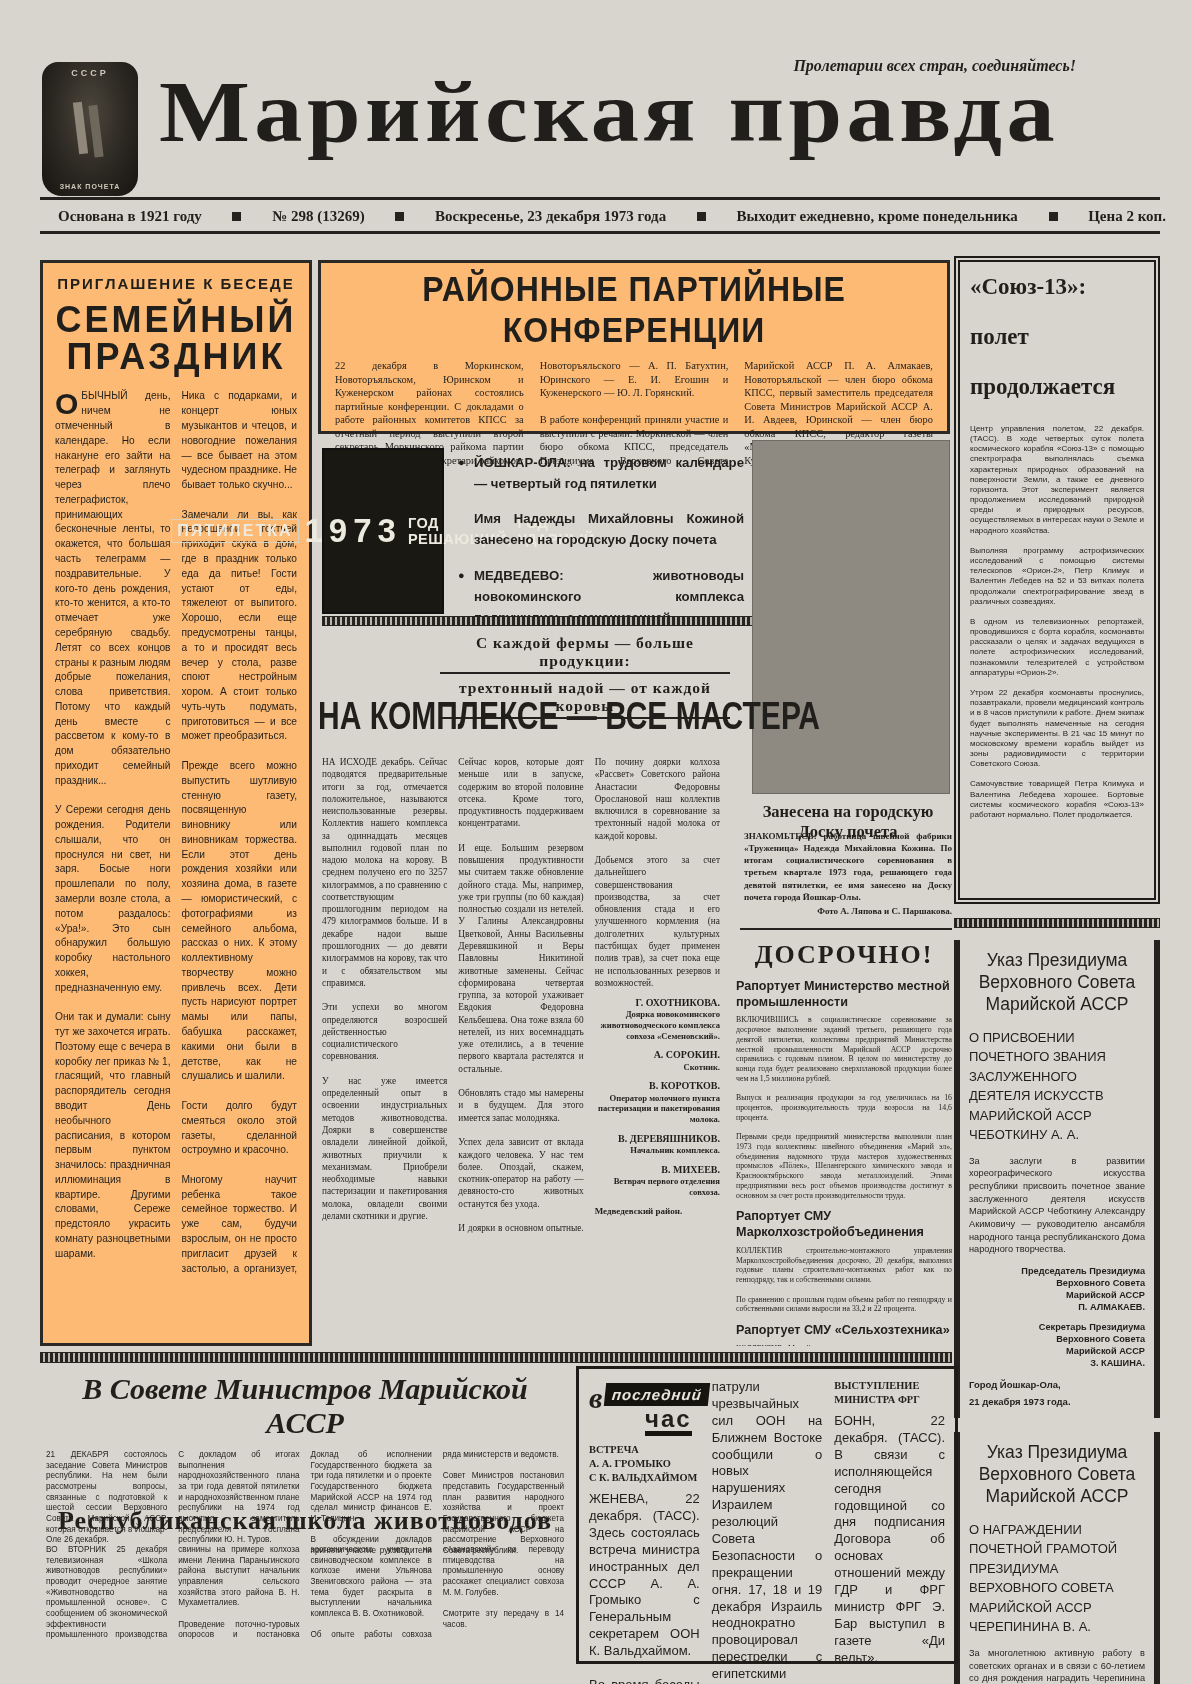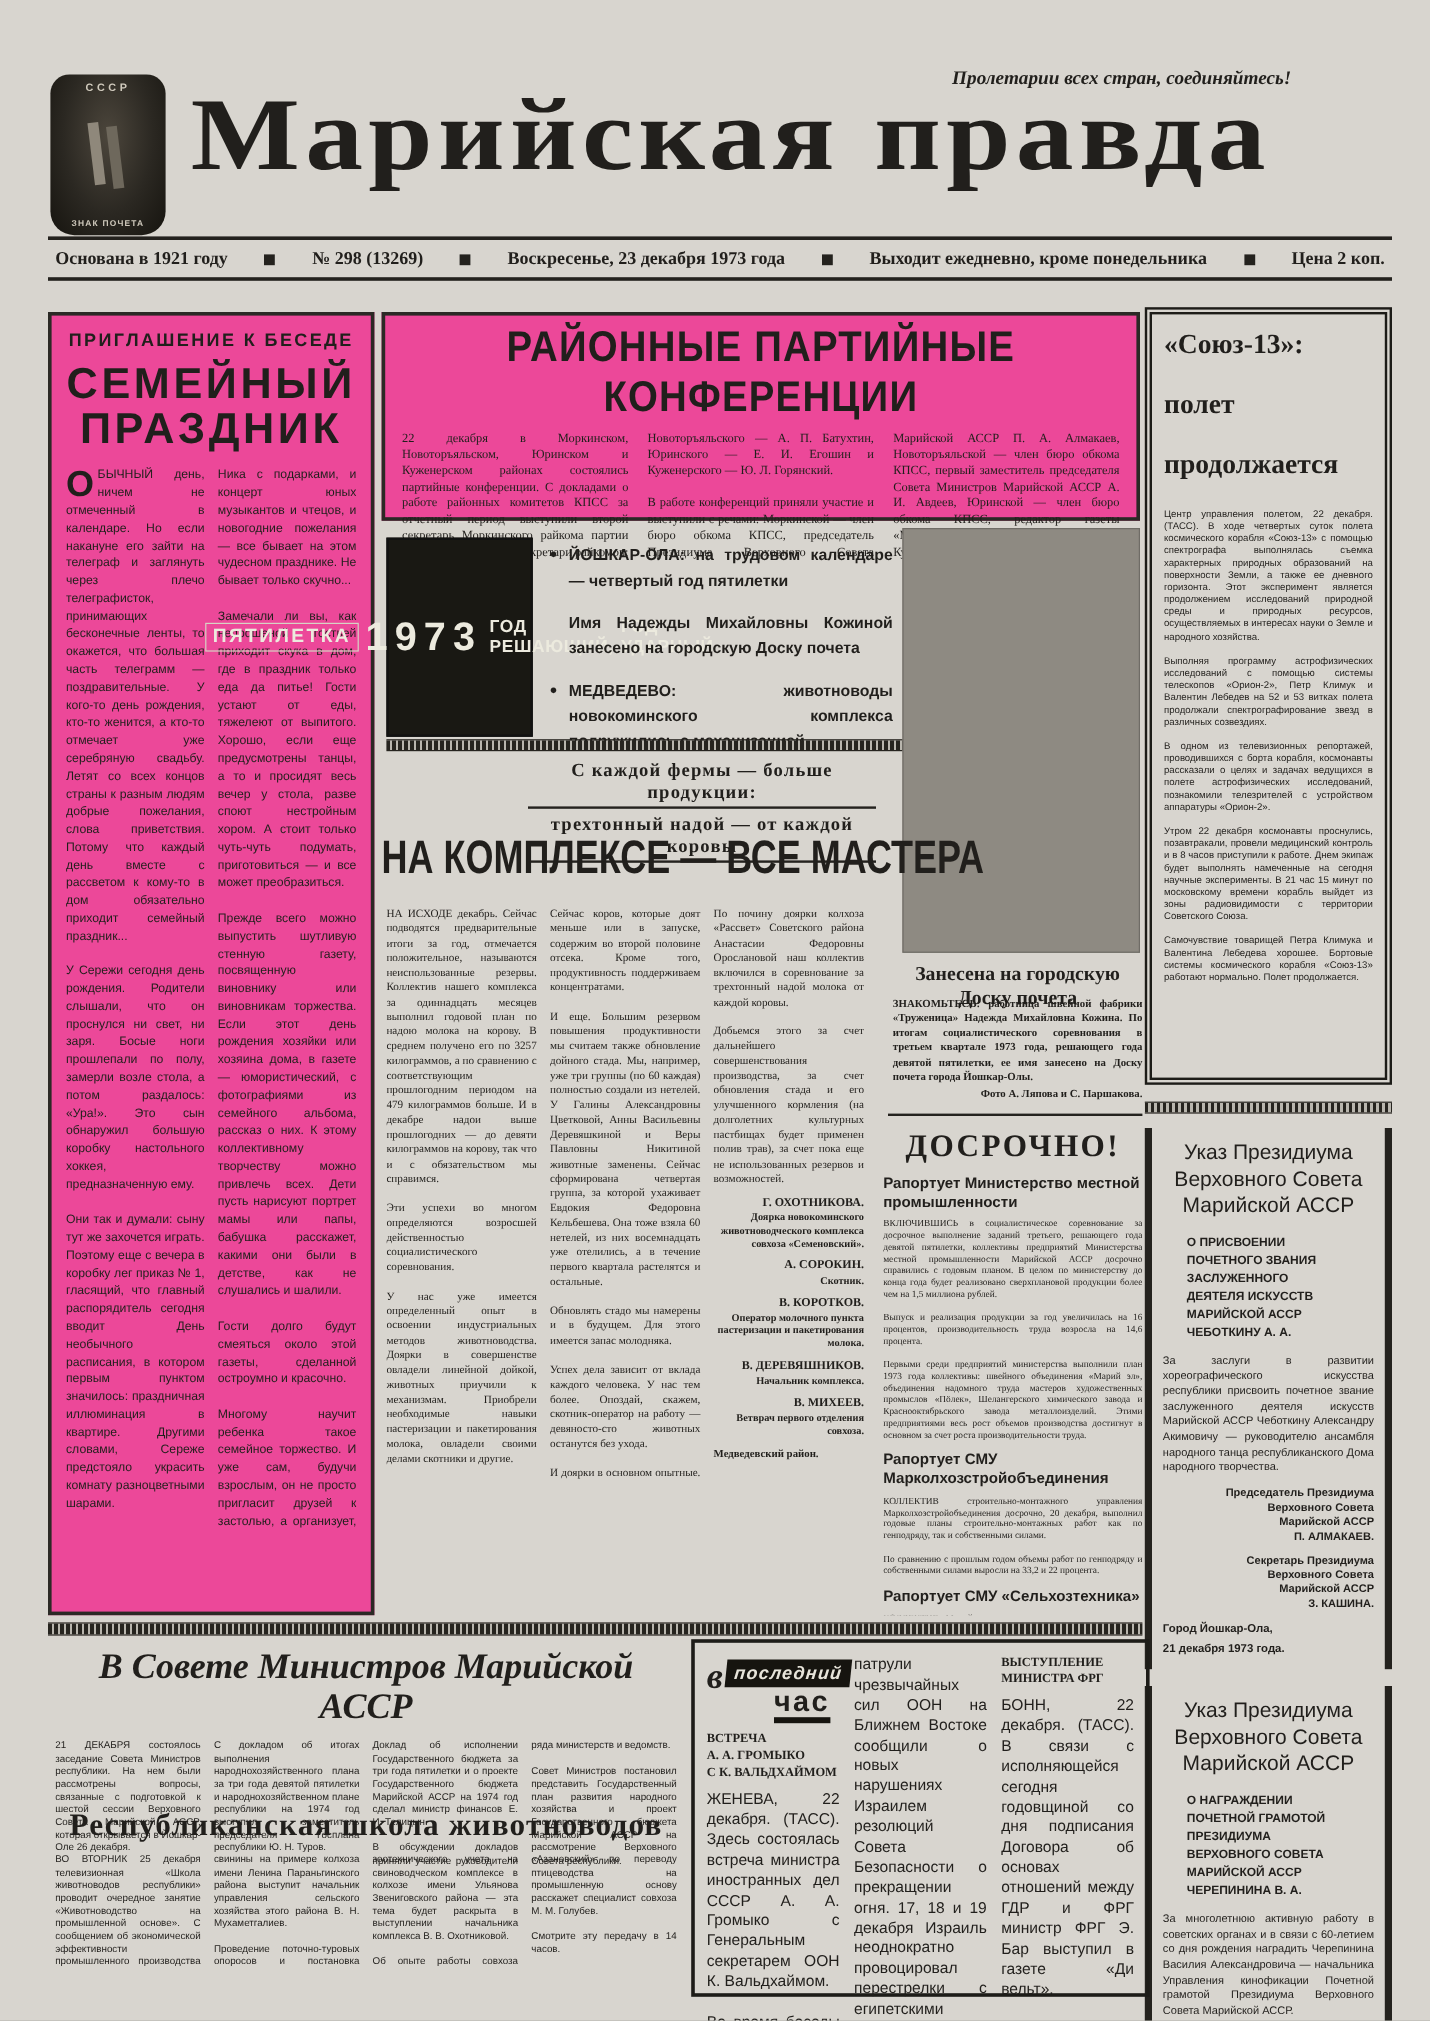--- a/index.html
+++ b/index.html
@@ -16,29 +16,29 @@
   .mast-title{font-family:"Liberation Serif",serif;font-weight:bold;font-size:86px;line-height:100px;
               letter-spacing:4px;text-align:center;transform:scaleX(1.12);transform-origin:50% 50%;white-space:nowrap;}
   .mast-sub{font-weight:bold;font-size:18px;letter-spacing:1.2px;text-align:center;}
   .emblem{background:radial-gradient(ellipse at 50% 38%,#4c463c 0%,#2b2822 55%,#16140f 100%);
           border-radius:16px 16px 20px 20px;}
   .emblem:before{content:"";position:absolute;left:34px;top:40px;width:9px;height:52px;background:#8f887b;
           box-shadow:15px 5px 0 #6e685c;transform:rotate(-7deg);}
   .emblem-top{position:absolute;top:6px;width:100%;text-align:center;color:#cfc9bc;font-size:9px;font-weight:bold;letter-spacing:3px;}
   .emblem-bot{position:absolute;bottom:6px;width:100%;text-align:center;color:#cfc9bc;font-size:7px;font-weight:bold;letter-spacing:1px;}
   .dateline{display:flex;align-items:center;justify-content:space-between;
-            font-family:"Liberation Serif",serif;font-weight:bold;font-size:15px;}
+            font-family:"Liberation Serif",serif;font-weight:bold;font-size:15px;margin-left:12px;}
   .sq{width:9px;height:9px;background:#24221e;flex:0 0 auto;}
 
   
   .hatch{background:repeating-linear-gradient(90deg,#26241f 0 3px,#b9b6ae 3px 5px);
          border-top:1px solid #26241f;border-bottom:1px solid #26241f;}
 
   
-  .boxed{border:3px solid #2b2925;background:#ec4899;}
+  .boxed{border:3px solid #2b2925;background:#fdba74;}
   .kicker{font-size:15px;font-weight:bold;letter-spacing:2px;text-align:center;}
   .fam-head{font-size:36px;line-height:1.02;font-weight:bold;letter-spacing:3px;text-align:center;}
   .fam-body{column-count:2;column-gap:11px;font-size:10.2px;line-height:1.45;}
   .fam-body::first-letter{font-size:30px;font-weight:bold;float:left;line-height:.85;padding:2px 3px 0 0;}
 
   .konf-head{font-size:32px;font-weight:bold;letter-spacing:1px;text-align:center;transform:scaleY(1.12);}
   .konf-body{column-count:3;column-gap:16px;font-family:"Liberation Serif",serif;font-size:10.4px;line-height:1.3;}
 
   .badge{background:#191813;color:#eceade;display:flex;flex-direction:row;align-items:center;
          justify-content:center;gap:6px;border:2px solid #111;}
@@ -74,21 +74,21 @@
   .dos-head{font-family:"Liberation Serif",serif;font-weight:bold;font-size:26px;letter-spacing:2px;text-align:center;}
   .dos-sub{font-size:12.6px;font-weight:bold;line-height:1.25;margin:9px 0 5px 0;}
   .dos-body{font-family:"Liberation Serif",serif;font-size:7.8px;line-height:1.25;}
 
   .soyuz{border:6px double #1d1c18;padding:12px 10px;overflow:hidden;}
   .soyuz-h{font-family:"Liberation Serif",serif;font-weight:bold;font-size:23px;margin-bottom:24px;}
   .soyuz-b{font-size:8px;line-height:1.27;}
 
   .ukaz{border-left:6px solid #24221e;border-right:6px solid #24221e;padding:10px 9px;}
   .ukaz-t{font-size:17.5px;line-height:1.25;text-align:center;margin-bottom:12px;}
-  .ukaz-s{font-size:10px;font-weight:bold;line-height:1.5;margin-bottom:10px;margin-left:20px;}
+  .ukaz-s{font-size:13px;font-weight:normal;line-height:1.5;margin-bottom:10px;}
   .ukaz-b{font-size:9.2px;line-height:1.38;margin-bottom:10px;}
   .ukaz-sig{text-align:right;font-weight:bold;font-size:9.2px;line-height:1.3;margin-bottom:8px;}
   .ukaz-pd{font-weight:bold;font-size:9.5px;line-height:1.4;margin-top:4px;}
 
   .sovmin-h{font-family:"Liberation Serif",serif;font-style:italic;font-weight:bold;font-size:30px;text-align:center;}
   .cols4{column-count:4;column-gap:11px;font-size:8.2px;line-height:1.3;}
   .school-h{font-family:"Liberation Serif",serif;font-weight:bold;font-size:26px;text-align:center;letter-spacing:1px;}
 
   .lh-box{border:3px solid #1d1c18;display:flex;gap:12px;padding:10px;}
   .lh-col{flex:1 1 0;min-width:0;}

